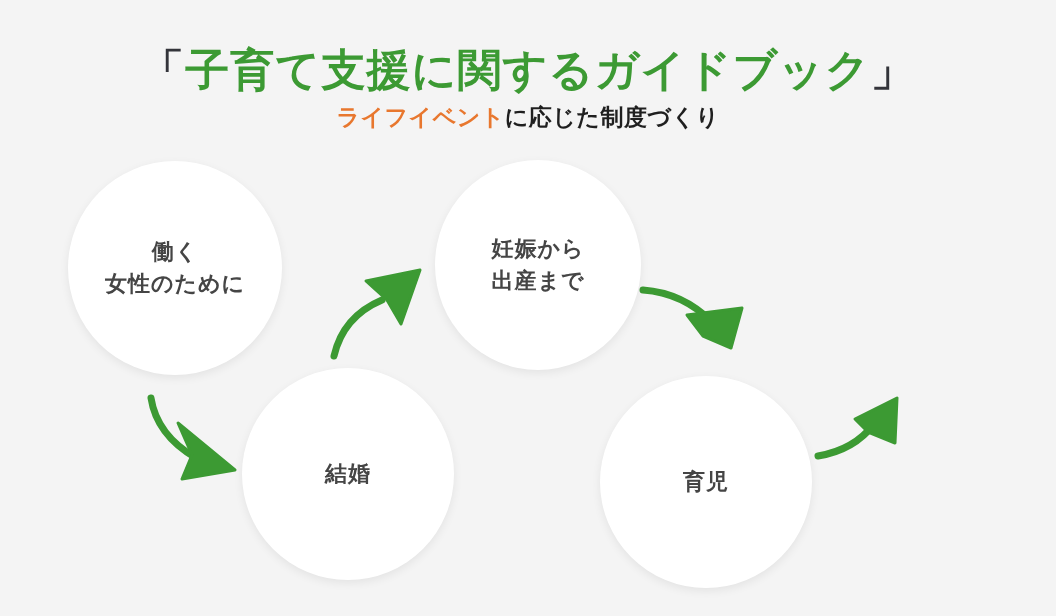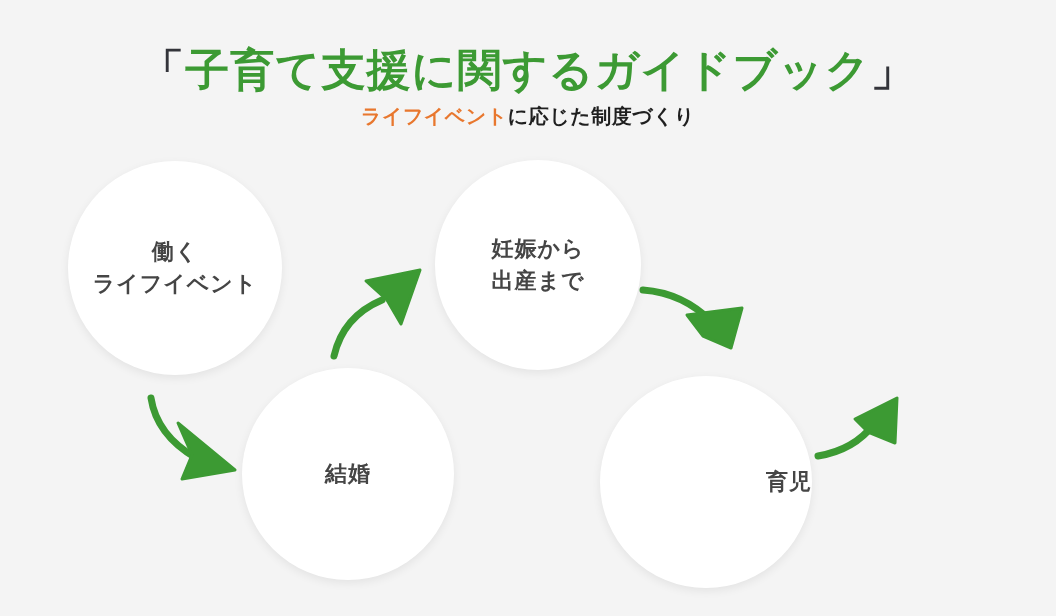--- a/index.html
+++ b/index.html
@@ -39,21 +39,21 @@
   }
   .main-title .bracket {
     color: #33343a;
     font-weight: 700;
   }
   .main-title .green {
     color: #3c9a33;
   }
   .subtitle {
     margin-top: 6px;
-    font-size: 20px;
+    font-size: 23px;
     font-weight: 700;
     letter-spacing: 0.5px;
     line-height: 1.3;
     color: #1f1f1f;
     white-space: nowrap;
   }
   .subtitle .orange {
     color: #e8772e;
   }
 
@@ -81,21 +81,21 @@
   #node-hataraku {
     left: 68px;  top: 161px;  width: 214px; height: 214px;
   }
   #node-kekkon {
     left: 242px; top: 368px;  width: 212px; height: 212px;
   }
   #node-ninshin {
     left: 435px; top: 160px;  width: 206px; height: 210px;
   }
   #node-ikuji {
-    left: 600px; top: 376px;  width: 212px; height: 212px; justify-content: flex-end;
+    left: 600px; top: 376px;  width: 212px; height: 212px;
   }
   #node-fukki {
     left: 782px; top: 166px;  width: 210px; height: 210px;
   }
 
   #node-ninshin .node-label {
     text-align: right;
   }
 
   
@@ -135,21 +135,21 @@
     </g>
 
     <g>
       <path d="M818 456 C 842 452, 861 441, 874 424" fill="none" stroke="#3c9a33" stroke-width="7" stroke-linecap="round"></path>
       <path d="M855 419 L 897 398 L 895 443 L 868 432 Z" fill="#3c9a33" stroke="#3c9a33" stroke-width="3" stroke-linejoin="round"></path>
     </g>
   </svg>
 
   <div class="node" id="node-hataraku">
     <div class="node-label">働く
-ライフイベント</div>
+女性のために</div>
   </div>
 
   <div class="node" id="node-kekkon">
     <div class="node-label">結婚</div>
   </div>
 
   <div class="node" id="node-ninshin">
     <div class="node-label">妊娠から
 出産まで</div>
   </div>

